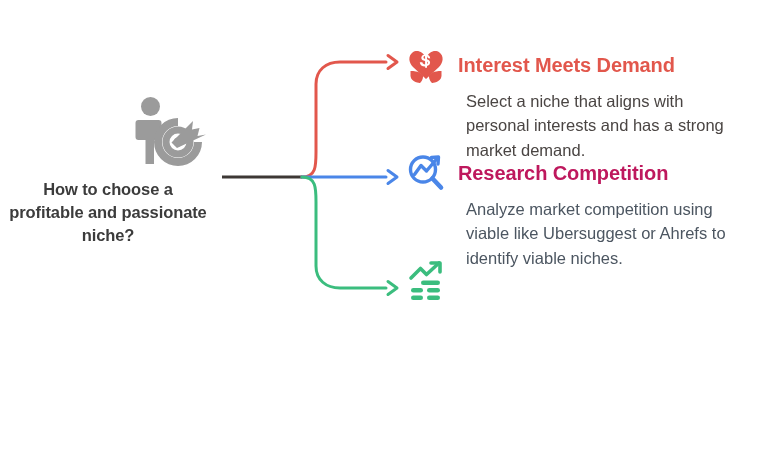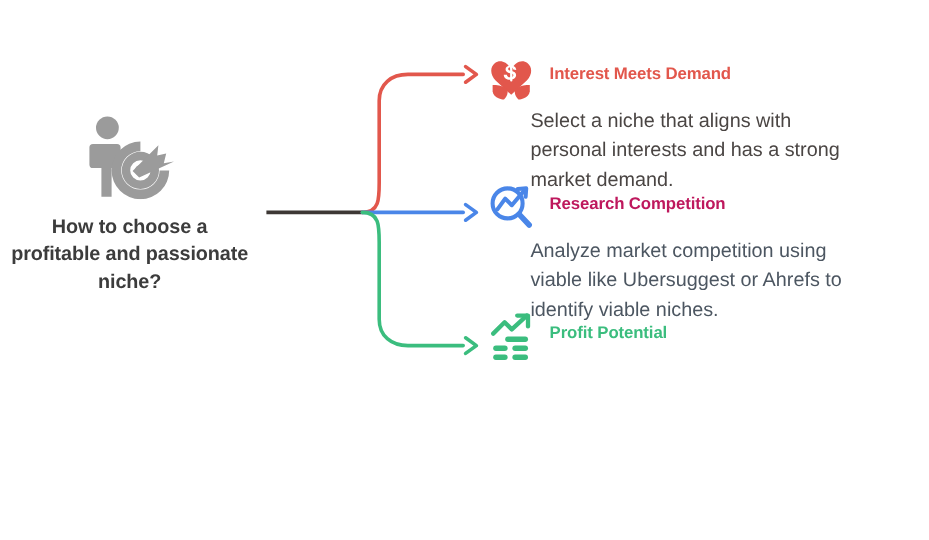--- a/index.html
+++ b/index.html
@@ -20,21 +20,21 @@
   }
 
   
   #root-node {
     position: absolute;
     left: 8px;
     top: 96px;
     width: 200px;
     display: flex;
     flex-direction: column;
-    align-items: center;
+    align-items: flex-end;
   }
   #root-icon {
     width: 78px;
     height: 70px;
     display: block;
   }
   #root-label {
     margin-top: 12px;
     width: 200px;
     text-align: center;
@@ -70,28 +70,28 @@
     align-items: flex-start;
     gap: 12px;
   }
   .branch-icon {
     width: 40px;
     height: 40px;
     flex: 0 0 40px;
     display: block;
   }
   .branch-title {
-    font-size: 14px;
+    font-size: 20px;
     font-weight: bold;
     line-height: 1.25;
     padding-top: 9px;
     letter-spacing: -0.1px;
   }
   .branch-body {
-    margin-left: 36px;
+    margin-left: 60px;
     margin-top: 5px;
     width: 282px;
     font-size: 16.5px;
     line-height: 1.47;
     color: #4a4543;
   }
   #branch-1 .branch-body { color: #4c5661; }
   #branch-2 .branch-body { color: #454f49; }
 </style>
 </head>
@@ -168,17 +168,16 @@
           <path d="M25 3 L34 3 L34 12"></path>
         </g>
         <g fill="#3bbd7e">
           <rect x="15" y="20.5" width="19" height="4.6" rx="2.3"></rect>
           <rect x="5" y="28" width="12" height="4.6" rx="2.3"></rect>
           <rect x="21" y="28" width="13" height="4.6" rx="2.3"></rect>
           <rect x="5" y="35.5" width="12" height="4.5" rx="2.25"></rect>
           <rect x="21" y="35.5" width="13" height="4.5" rx="2.25"></rect>
         </g>
       </svg>
-      <div class="branch-title" style="color:#3bbd7e">Profit Potential</div>
     </div>
   </div>
 
 </div>
 
 </body></html>

